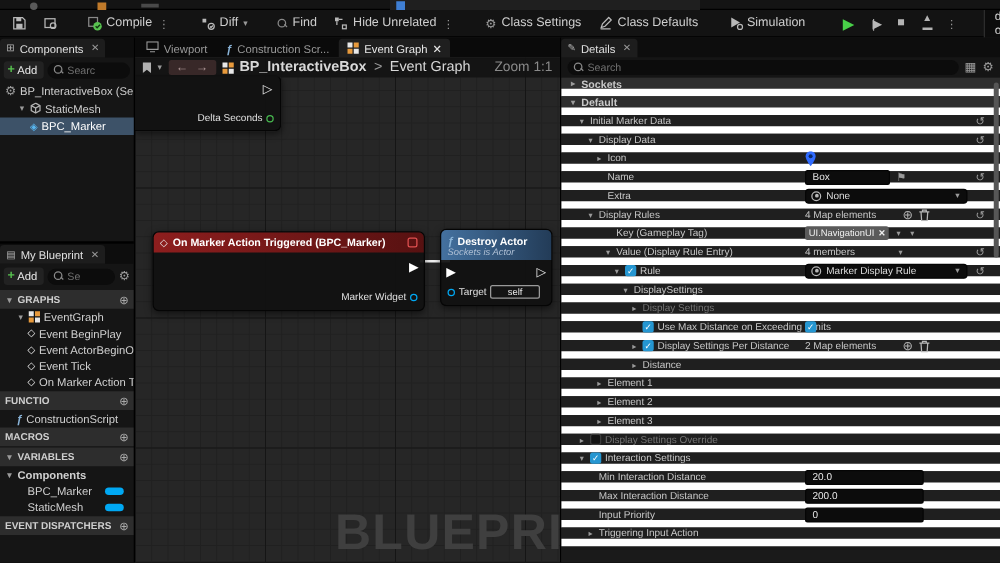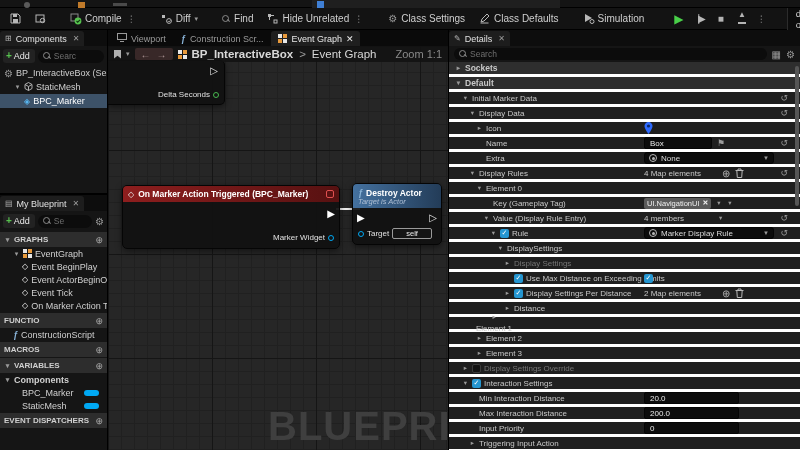--- a/index.html
+++ b/index.html
@@ -103,21 +103,21 @@
   .pinrow { position:absolute; display:flex; align-items:center; gap:3px; font-size:8px; color:#e0e0e0; white-space:nowrap; }
   .selfbox { border:1px solid #9a9a9a; border-radius:2px; padding:0 13px; font-size:7.5px; color:#e8e8e8; background:#141414; }
   .redsq { width:8px; height:8px; border:1.5px solid #e05050; border-radius:2px; margin-left:auto; }
   #wire { position:absolute; height:2px; background:#f0f0f0; z-index:3; }
 
   
   #d-searchrow { height:16px; display:flex; align-items:center; gap:5px; padding:0 5px; background:#151515; }
   #d-searchrow .searchpill { height:12px; }
   .gridic { color:#9a9a9a; font-size:10px; }
   #d-rows { position:absolute; top:32px; left:0; right:0; bottom:0; overflow:hidden; background:#1a1a1a; }
-  .drow { height:15px; display:flex; align-items:center; position:relative; background:#1f1f1f; border-bottom:3px solid #ffffff; font-size:8px; color:#c8c8c8; }
+  .drow { height:15px; display:flex; align-items:center; position:relative; background:#1f1f1f; border-bottom:6px solid #ffffff; font-size:8px; color:#c8c8c8; }
   .drow.cat { background:#2e2e2e; font-weight:bold; font-size:8.5px; }
   .dname { display:flex; align-items:center; gap:3px; white-space:nowrap; }
   .dname.dim { color:#757575; }
   .darr { color:#9a9a9a; font-size:6.5px; width:7px; flex:0 0 auto; text-align:center; }
   .dval { position:absolute; left:195px; display:flex; align-items:center; gap:5px; }
   .dreset { position:absolute; right:12px; color:#9a9a9a; font-size:9px; }
   .chk { width:9px; height:9px; border-radius:2px; display:flex; align-items:center; justify-content:center; font-size:7px; color:#fff; flex:0 0 auto; }
   .chk.on { background:#2596d1; }
   .chk.off { background:#141414; border:1px solid #3c3c3c; }
   .dinput { background:#0c0c0c; border:1px solid #050505; border-radius:2px; height:12px; display:flex; align-items:center; padding:0 5px; font-size:8px; color:#e8e8e8; }
@@ -445,21 +445,21 @@
             <span class="npin"></span>
           </div>
         </div>
 
         <div class="gnode" style="left:244px; top:137px; width:90px; height:62px;">
           <div class="nhead nhead-blue">
             <span class="ntitle" style="display:flex;gap:3px;align-items:center;">
                 <span class="fnic">ƒ</span>
                 <span>Destroy Actor</span>
               </span>
-            <span class="nsub">Target is Actor</span>
+            <span class="nsub">Sockets is Actor</span>
           </div>
           <div class="pinrow" style="left:4px; top:28px;">
               <span class="execout">▶</span>
             </div>
           <div class="pinrow" style="right:4px; top:28px;">
               <span class="exechollow">▷</span>
             </div>
           <div class="pinrow" style="left:5px; bottom:5px;">
             <span class="npin"></span>
             <span>Target</span>
@@ -562,26 +562,20 @@
               <span class="plusc2" style="margin-left: 16px;">⊕</span>
               <span class="trash">
                 <svg width="9" height="10" viewBox="0 0 9 10">
                   <path d="M0.5 2.5h8M3 2.5V1h3v1.5M1.8 2.5l.5 7h4.4l.5-7" stroke="#b8b8b8" fill="none"></path>
                 </svg>
               </span>
             </div>
             <span class="dreset">↺</span>
           </div>
           <div class="drow">
-            <div class="dname" style="padding-left: 27px;">
-              <span class="darr">▾</span>
-              <span>Element 0</span>
-            </div>
-          </div>
-          <div class="drow">
             <div class="dname" style="padding-left: 34px;">
               <span class="darr"></span>
               <span>Key (Gameplay Tag)</span>
             </div>
             <div class="dval">
               <span class="chipwrap">
                 <span class="chip">
                   <span>UI.NavigationUI</span>
                   <span class="cx">✕</span>
                 </span>
@@ -654,21 +648,21 @@
               </span>
             </div>
           </div>
           <div class="drow">
             <div class="dname" style="padding-left: 55px;">
               <span class="darr">▸</span>
               <span>Distance</span>
             </div>
           </div>
           <div class="drow">
-            <div class="dname" style="padding-left: 27px; flex-direction: column;">
+            <div class="dname" style="padding-left: 27px;">
               <span class="darr">▸</span>
               <span>Element 1</span>
             </div>
           </div>
           <div class="drow">
             <div class="dname" style="padding-left: 27px;">
               <span class="darr">▸</span>
               <span>Element 2</span>
             </div>
           </div>

